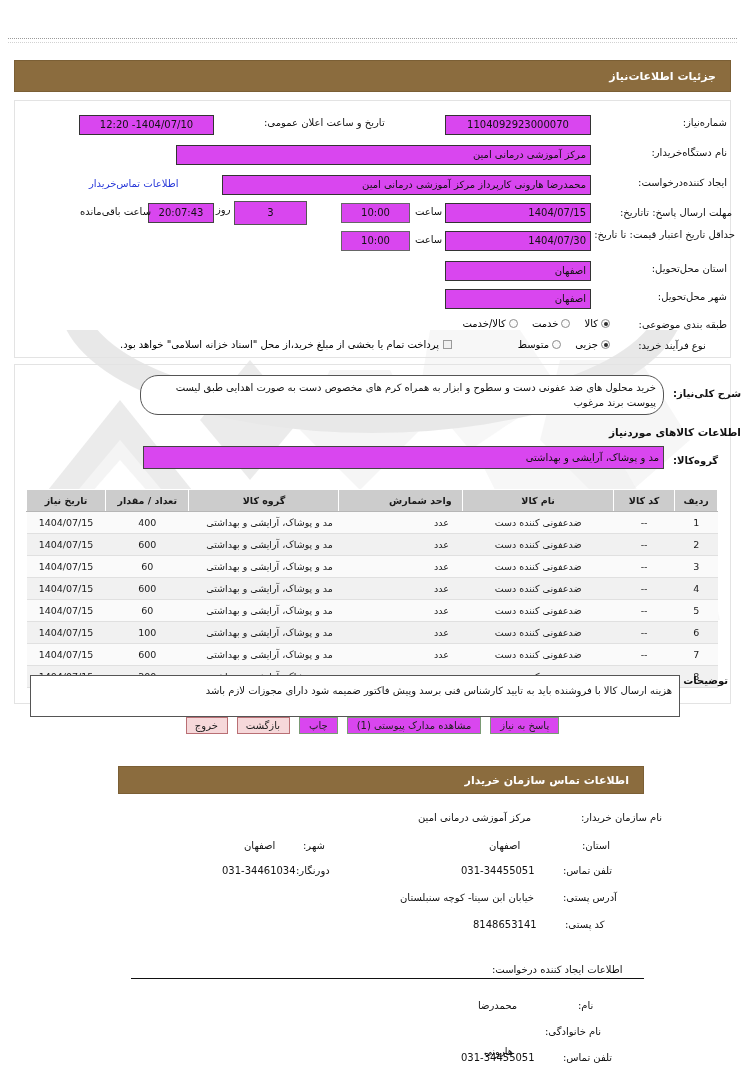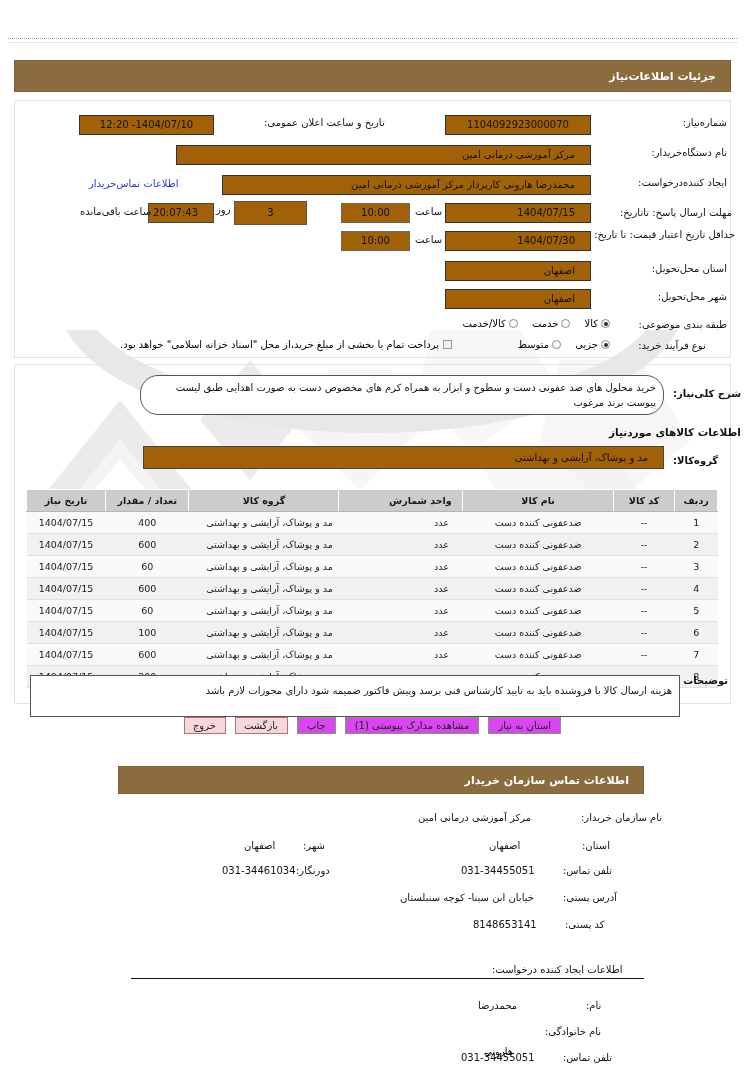--- a/index.html
+++ b/index.html
@@ -65,25 +65,25 @@
   .row{position:absolute;display:flex;align-items:center;}
   .lbl{
     font-size:10px;
     color:#111;
     text-align:right;
     white-space:nowrap;
   }
   .lbl-b{font-weight:bold;}
   .fld{
     border:1px solid #333;
-    background:#a16207;
+    background:#d946ef;
     height:20px;
     line-height:18px;
     font-size:10px;
-    padding:0 15px;
+    padding:0 4px;
     box-sizing:border-box;
     text-align:right;
     color:#111;
     display:block;
     overflow:hidden;
     white-space:nowrap;
   }
   .fld.center{text-align:center;}
 
   .link{
@@ -392,21 +392,21 @@
           <td>200</td>
           <td>1404/07/15</td>
         </tr>
       </tbody>
 </table>
 
 <span class="lbl lbl-b" style="position:absolute;left:686px;top:675px;line-height:12px;width:42px;display:block;text-align:right;">توضیحات خریدار:</span>
 <div class="tbox" style="left:30px;top:675px;width:650px;height:42px;line-height:22px;">هزینه ارسال کالا با فروشنده باید به تایید کارشناس فنی برسد وپیش فاکتور ضمیمه شود دارای مجوزات لازم باشد</div>
 
 <div id="btnbar">
-      <button class="btn green">استان به نیاز</button>
+      <button class="btn green">پاسخ به نیاز</button>
       <button class="btn green">مشاهده مدارک پیوستی (1)</button>
       <button class="btn green">چاپ</button>
       <button class="btn pink">بازگشت</button>
       <button class="btn pink">خروج</button>
     </div>
 
 <div id="contact-bar" class="bar">اطلاعات تماس  سازمان خریدار</div>
 
 <span class="cinfo k" style="left:581px;top:812px;">نام سازمان خریدار:</span>
 <span class="cinfo" style="left:418px;top:812px;">مرکز آموزشی درمانی امین</span>
@@ -424,21 +424,21 @@
 <span class="cinfo k" style="left:563px;top:892px;">آدرس پستی:</span>
 <span class="cinfo" style="left:400px;top:892px;">خیابان ابن سینا- کوچه سنبلستان</span>
 
 <span class="cinfo k" style="left:565px;top:919px;">کد پستی:</span>
 <span class="cinfo" style="left:473px;top:919px;">8148653141</span>
 
 <div class="hr-dark"></div>
 
 <span class="cinfo k" style="left:492px;top:964px;">اطلاعات ایجاد کننده درخواست:</span>
 
-<span class="cinfo k" style="left:578px;top:1000px;margin-left:8px;">نام:</span>
+<span class="cinfo k" style="left:578px;top:1000px;">نام:</span>
 <span class="cinfo" style="left:478px;top:1000px;">محمدرضا</span>
 
 <span class="cinfo k" style="left:545px;top:1026px;">نام خانوادگی:</span>
 <span class="cinfo" style="left:484px;top:1046px;">هارونی</span>
 
 <span class="cinfo k" style="left:563px;top:1052px;">تلفن تماس:</span>
 <span class="cinfo" style="left:461px;top:1052px;">031-34455051</span>
 
 </div>
 

